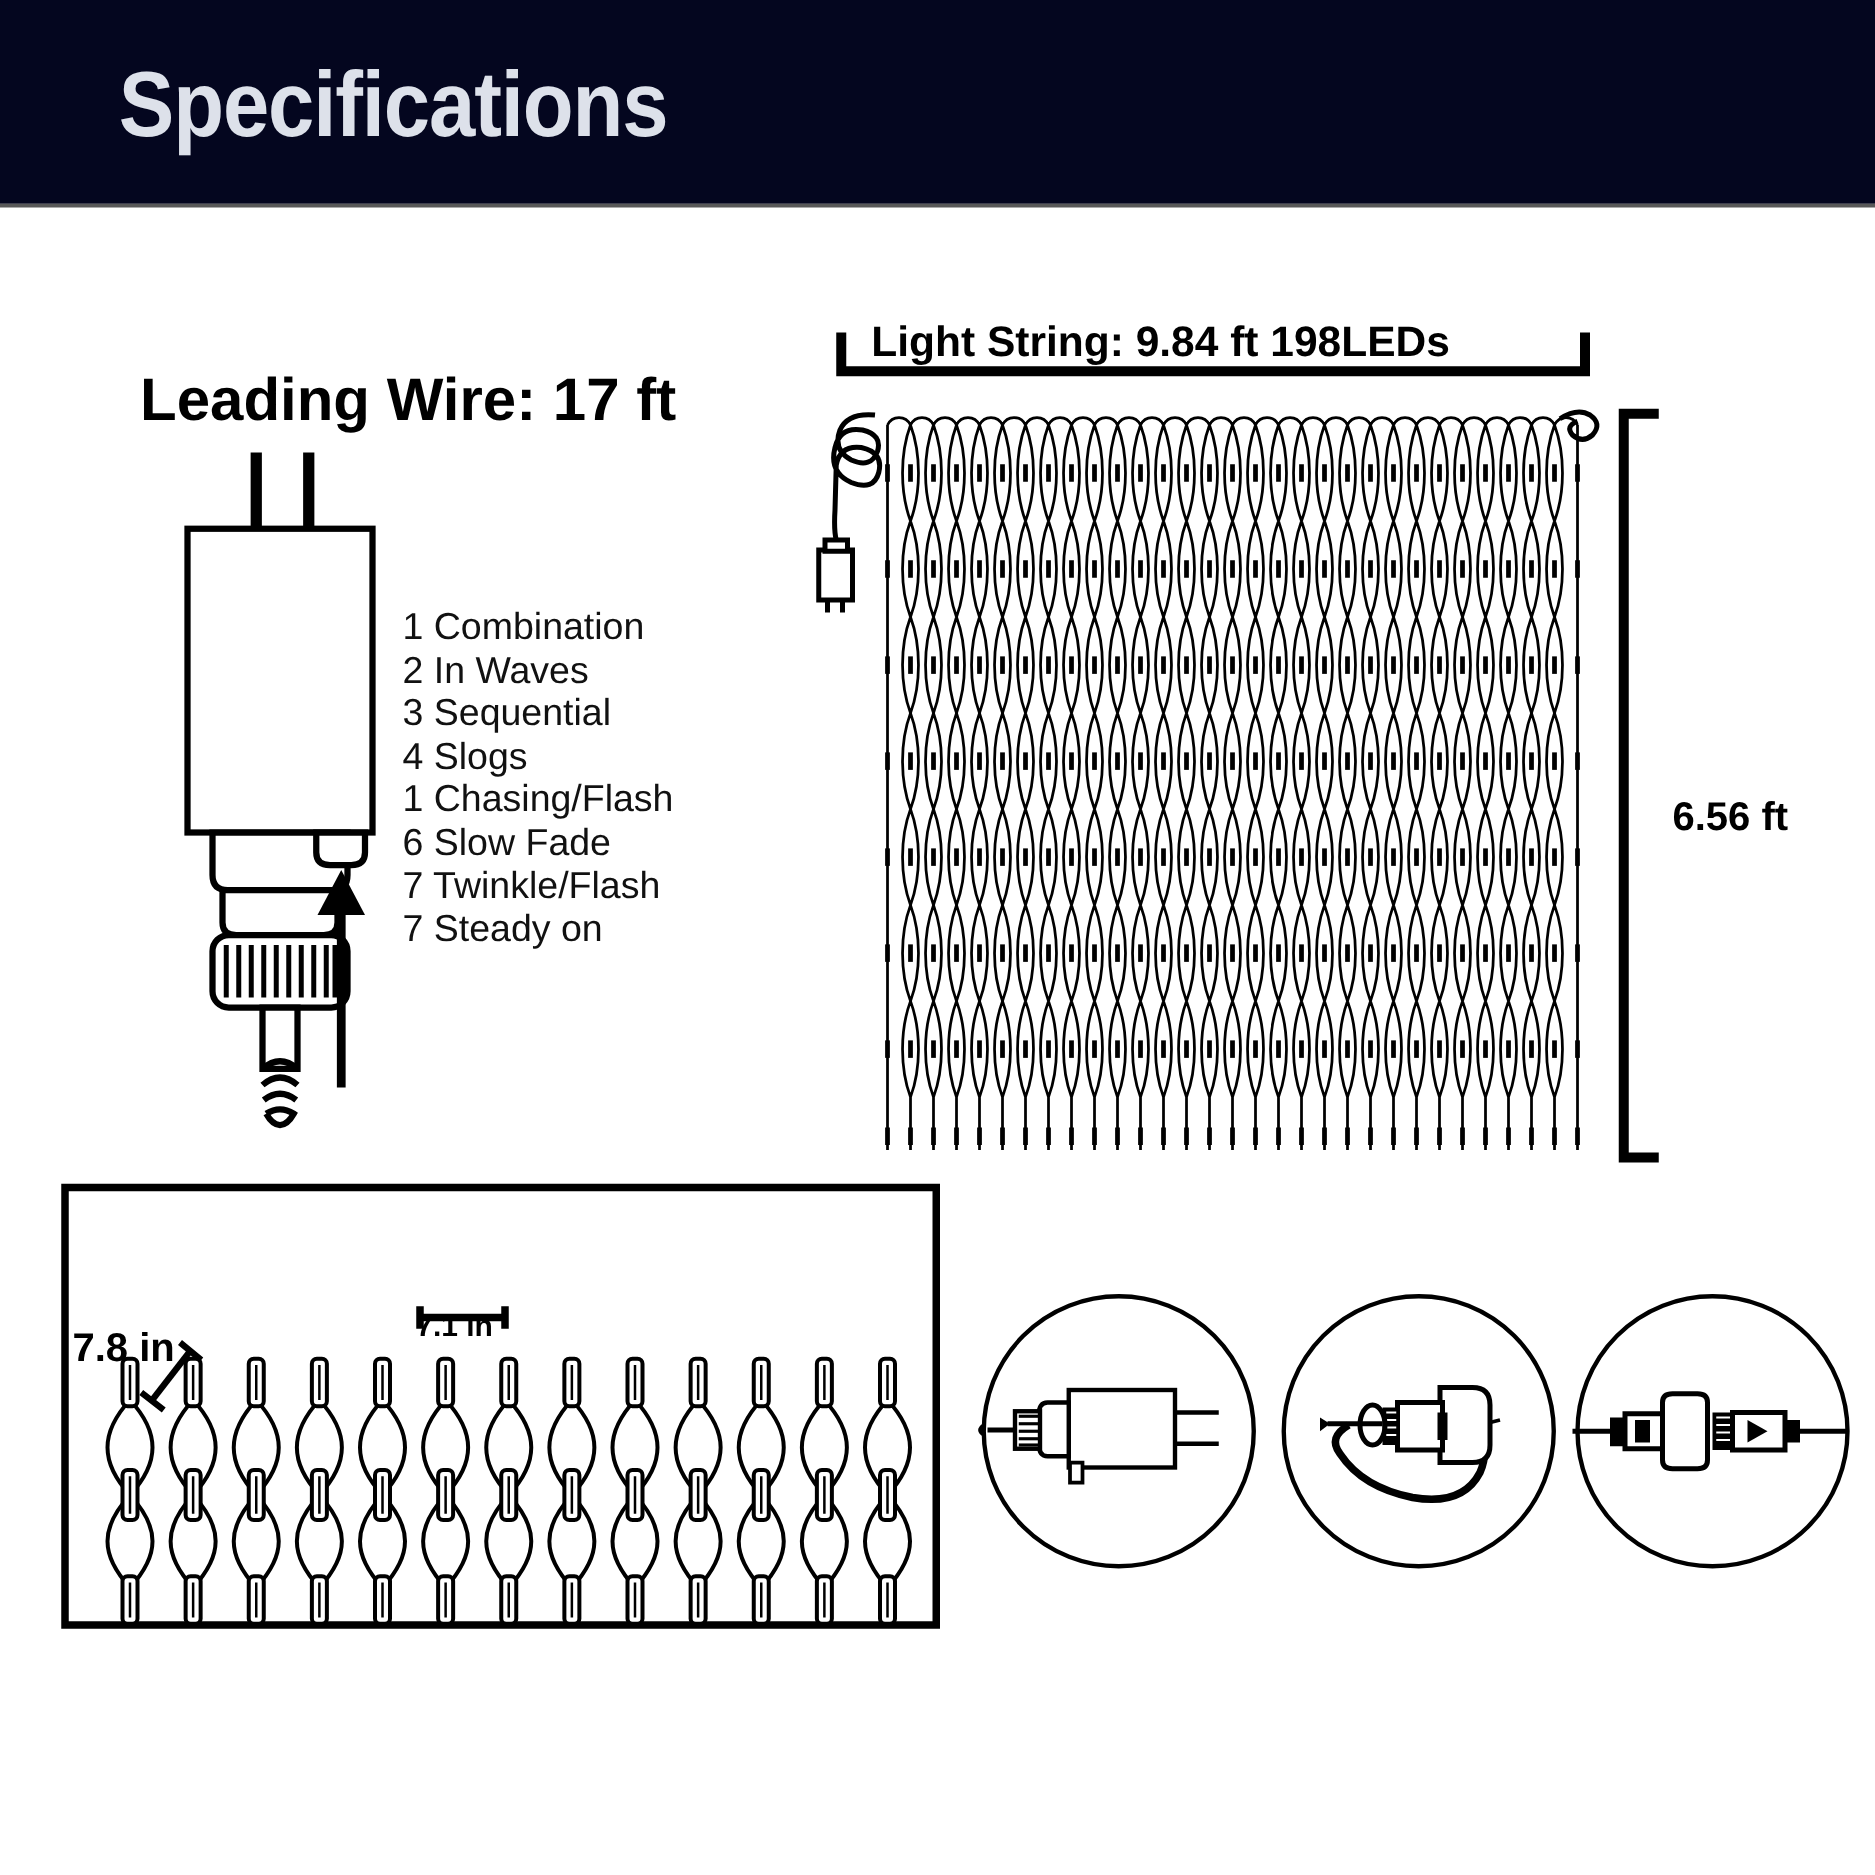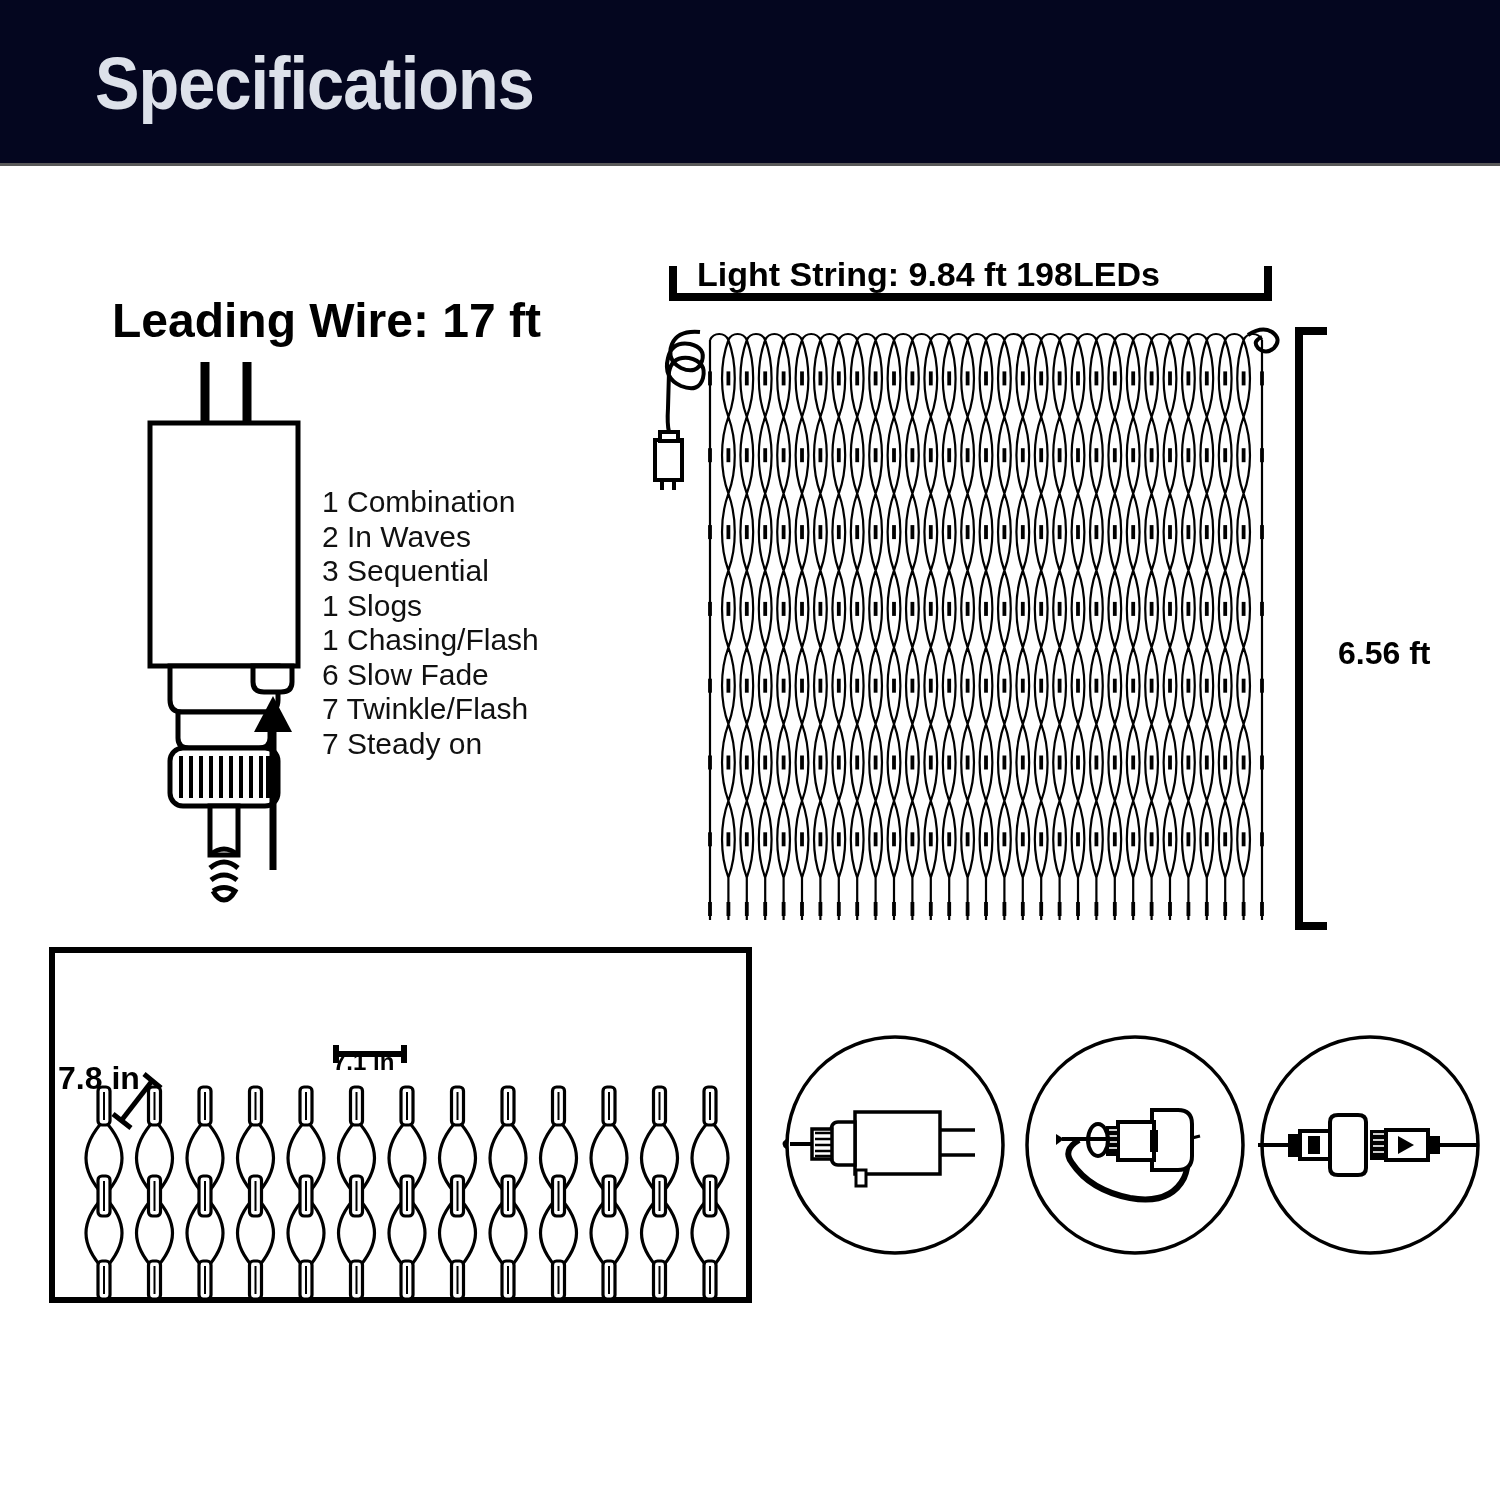--- a/index.html
+++ b/index.html
@@ -71,21 +71,21 @@
   <div class="header-underline"></div>
   <div class="header-title" style="color: rgb(221, 225, 234);">Specifications</div>
 
   <div class="h-label" id="lead-wire-title">Leading Wire: 17 ft</div>
 
 
   <div class="body-text" id="modes-list">
     <span class="mode-row">1 Combination</span>
     <span class="mode-row">2 In Waves</span>
     <span class="mode-row">3 Sequential</span>
-    <span class="mode-row">1 Slogs</span>
+    <span class="mode-row">4 Slogs</span>
     <span class="mode-row">1 Chasing/Flash</span>
     <span class="mode-row">6 Slow Fade</span>
     <span class="mode-row">7 Twinkle/Flash</span>
     <span class="mode-row">7 Steady on</span>
   </div>
 
   <div class="h-label" id="light-string-title">Light String: 9.84 ft  198LEDs</div>
 
   <div class="h-label" id="height-label">6.56 ft</div>
 

